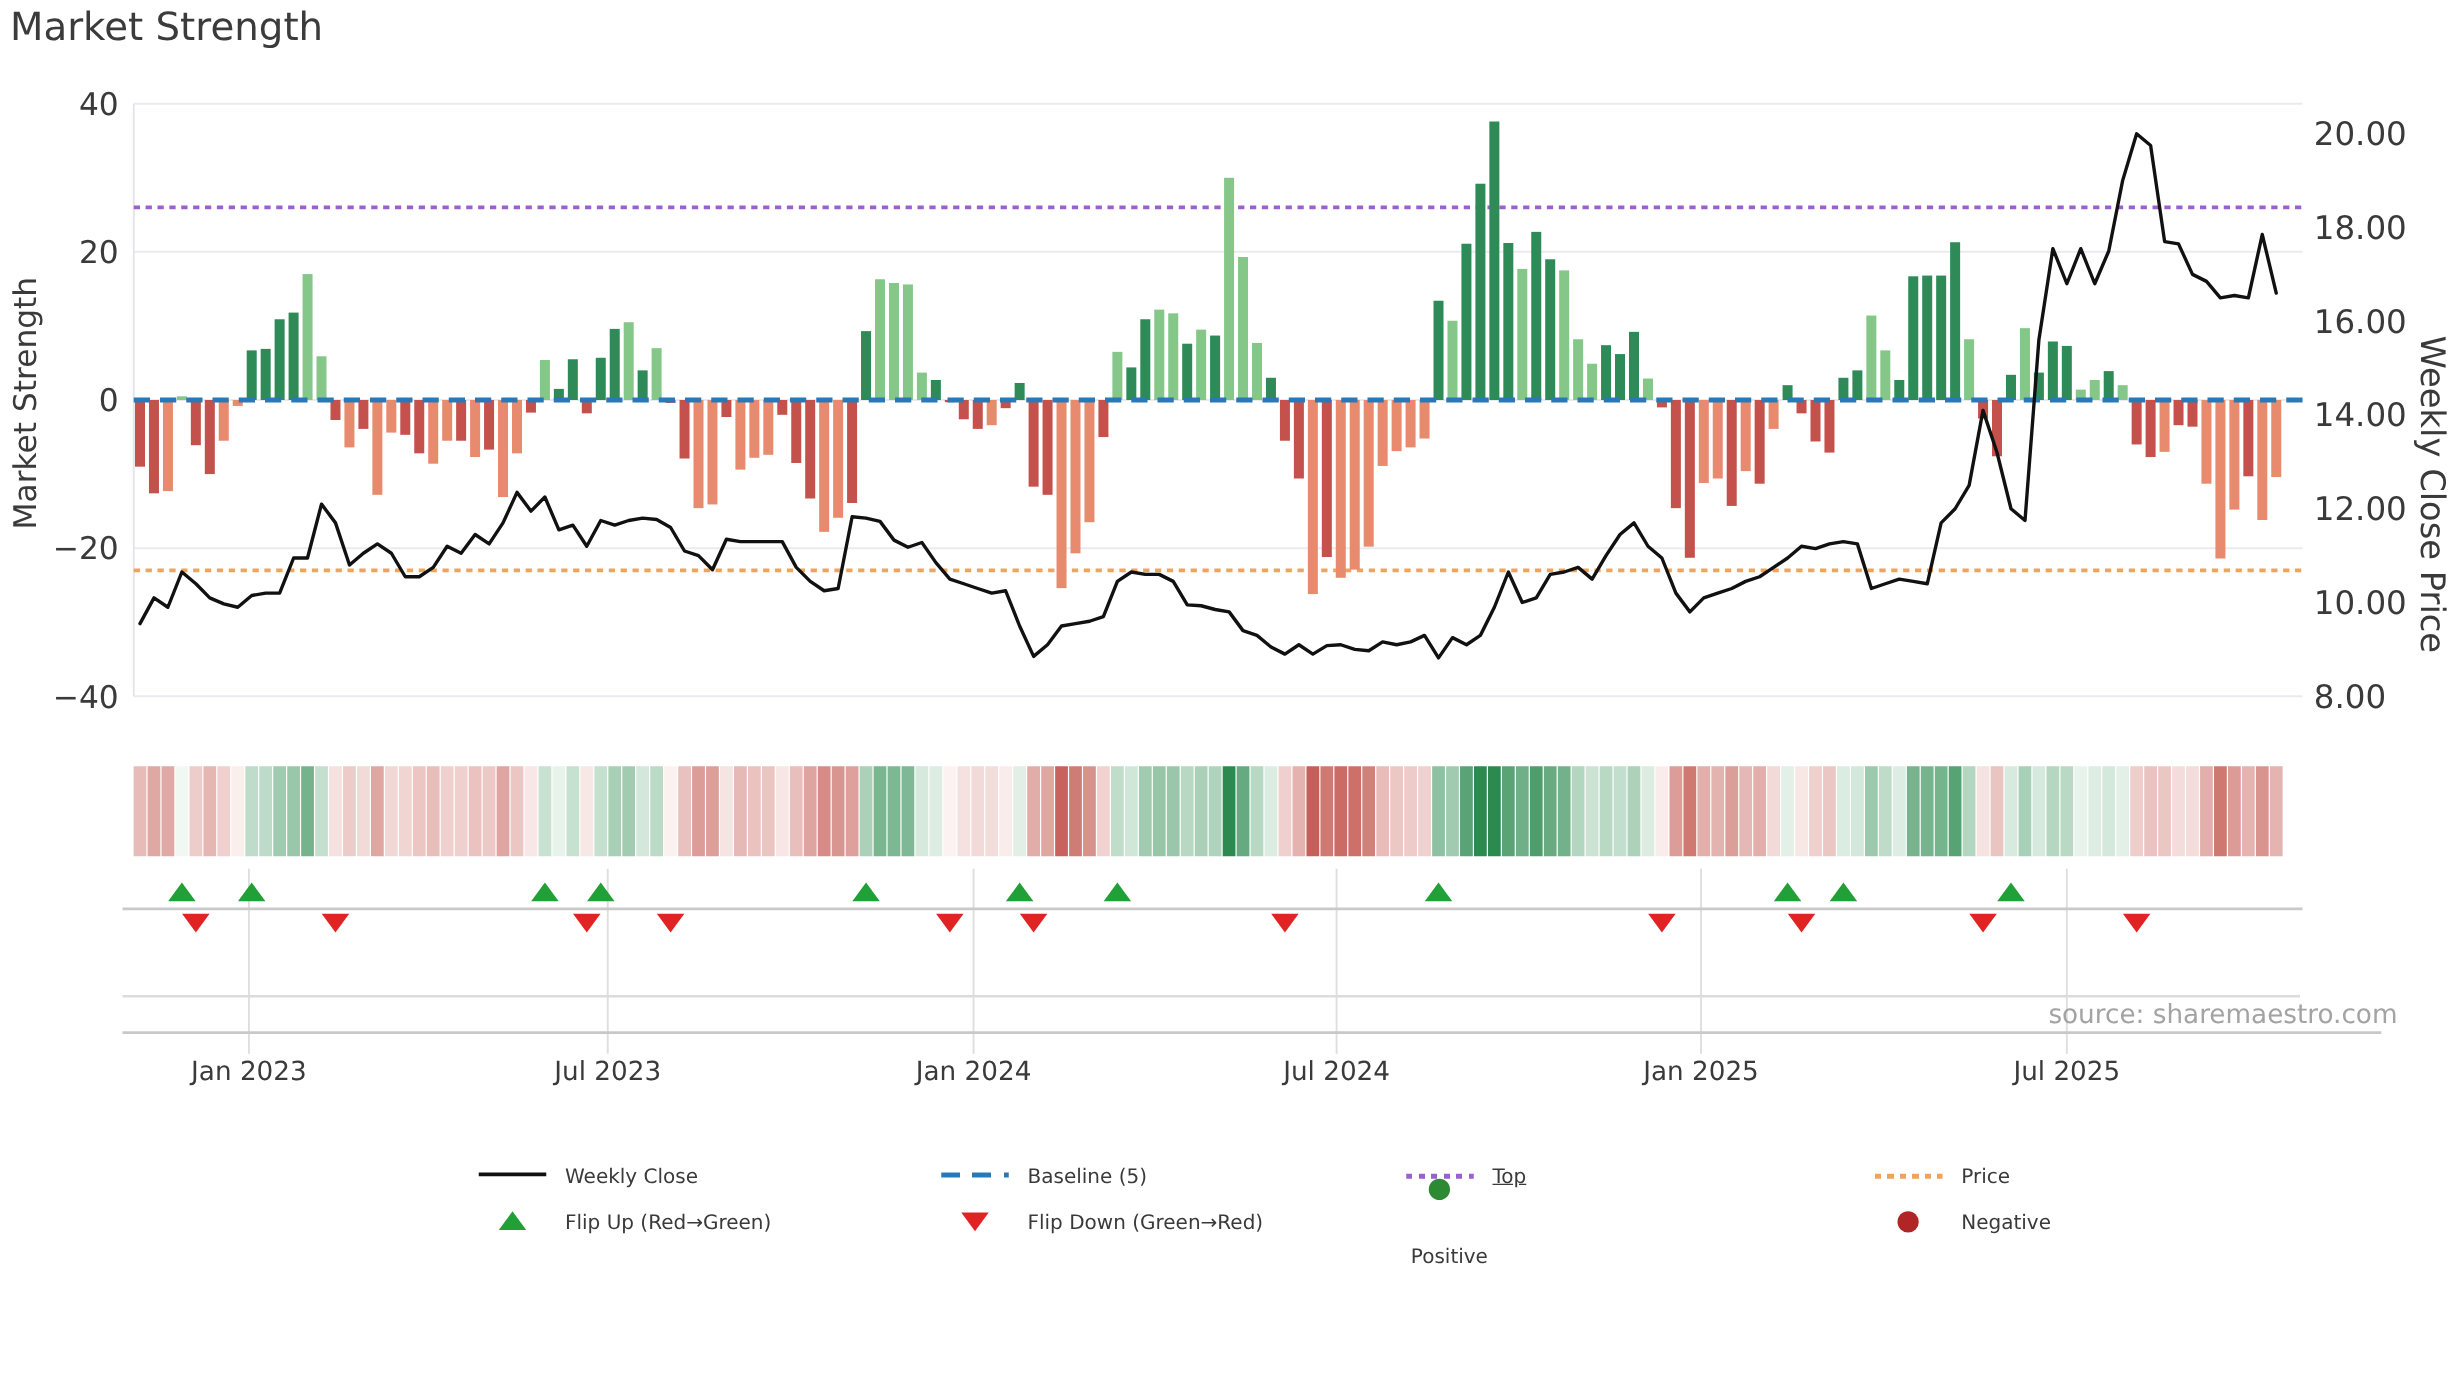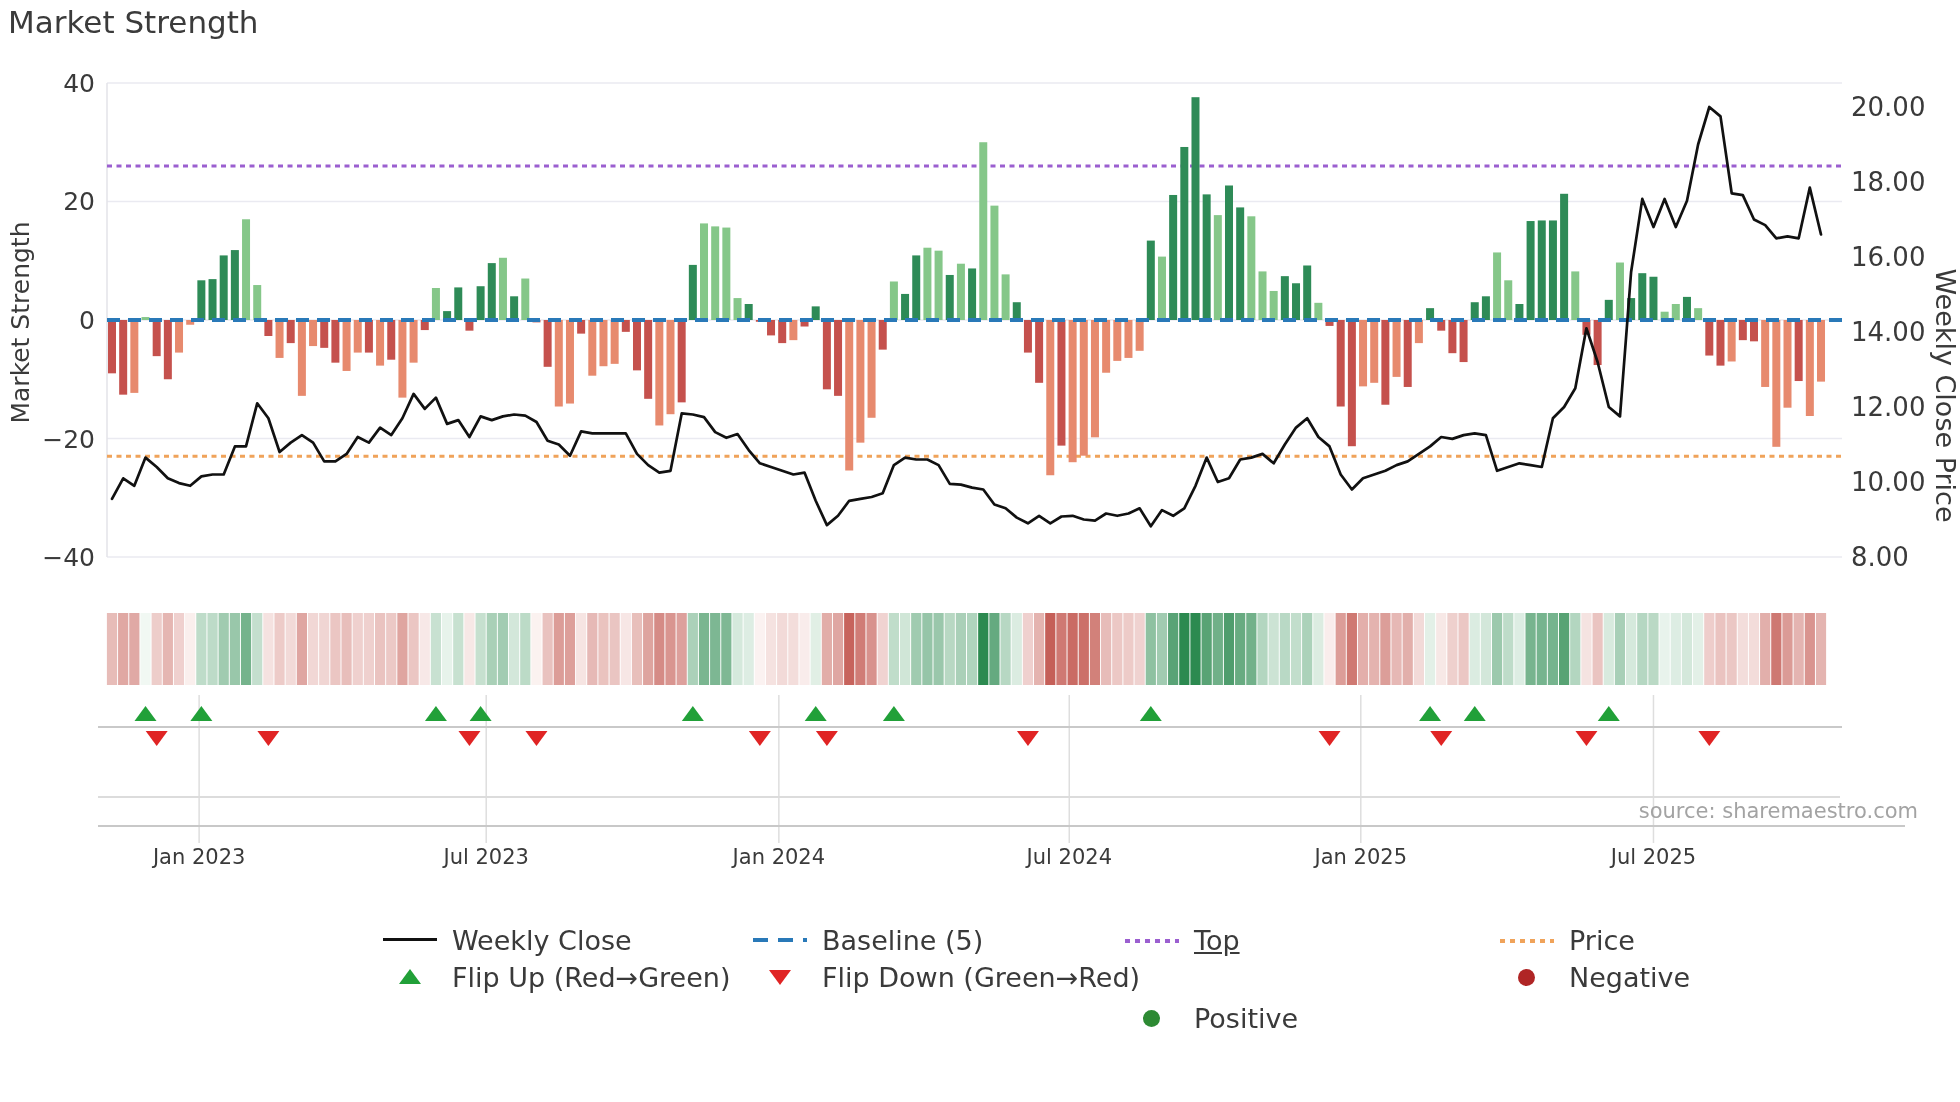--- a/index.html
+++ b/index.html
@@ -8,21 +8,21 @@
   .title{position:absolute;left:8px;top:4px;font-size:31px;color:#3b3b3b;}
   .ylab-left{position:absolute;left:-92px;top:308px;width:224px;text-align:center;
              font-size:25px;transform:rotate(-90deg);}
   .ylab-right{position:absolute;left:1800px;top:380px;width:290px;text-align:center;
               font-size:27px;transform:rotate(90deg);}
   .source{position:absolute;right:42px;top:771px;font-size:21px;color:#a3a3a3;margin-top:28px;}
   #plot{position:absolute;left:0;top:0;}
   svg text{font-family:"DejaVu Sans","Liberation Sans",sans-serif;fill:#3a3a3a;}
   #legend{position:absolute;left:0;top:0;width:1960px;height:1102px;pointer-events:none;}
   .lg-item{position:absolute;display:flex;align-items:center;height:24px;}
-  .lg-label{font-size:27px;color:#3a3a3a;white-space:nowrap;}
+  .lg-label{font-size:16px;color:#3a3a3a;white-space:nowrap;}
   .sw{display:inline-block;width:54px;margin-right:15px;position:relative;height:20px;flex:0 0 54px;}
   .sw::after{content:"";position:absolute;}
   .sw-line::after{left:0;right:0;top:8px;border-top:3.5px solid #111;}
   .sw-dashblue::after{left:0;right:0;top:8px;height:4px;
       background:repeating-linear-gradient(90deg,#2979b8 0 15px,transparent 15px 25px);}
   .sw-dotpurple::after{left:0;right:0;top:9px;height:3.5px;
       background:repeating-linear-gradient(90deg,#9b5fd0 0 5px,transparent 5px 10px);}
   .sw-dotorange::after{left:0;right:0;top:9px;height:3.5px;
       background:repeating-linear-gradient(90deg,#f0a35a 0 5px,transparent 5px 10px);}
   .sw-triup::after{left:16px;top:2px;width:0;height:0;
@@ -429,21 +429,21 @@
         <span class="lg-label">Price</span>
       </div>
       <div class="lg-item" style="left: 383px; top: 965px; justify-content: center;">
         <span class="sw sw-triup"></span>
         <span class="lg-label">Flip Up (Red→Green)</span>
       </div>
       <div class="lg-item" style="left: 753px; top: 965px;">
         <span class="sw sw-tridown"></span>
         <span class="lg-label">Flip Down (Green→Red)</span>
       </div>
-      <div class="lg-item" style="left: 1125px; top: 1006px;">
+      <div class="lg-item" style="left: 1125px; top: 941px; flex-direction: column;">
         <span class="sw sw-circgreen"></span>
         <span class="lg-label">Positive</span>
       </div>
       <div class="lg-item" style="left: 1500px; top: 965px;">
         <span class="sw sw-circred"></span>
         <span class="lg-label">Negative</span>
       </div>
     </div>
 </div>
 

